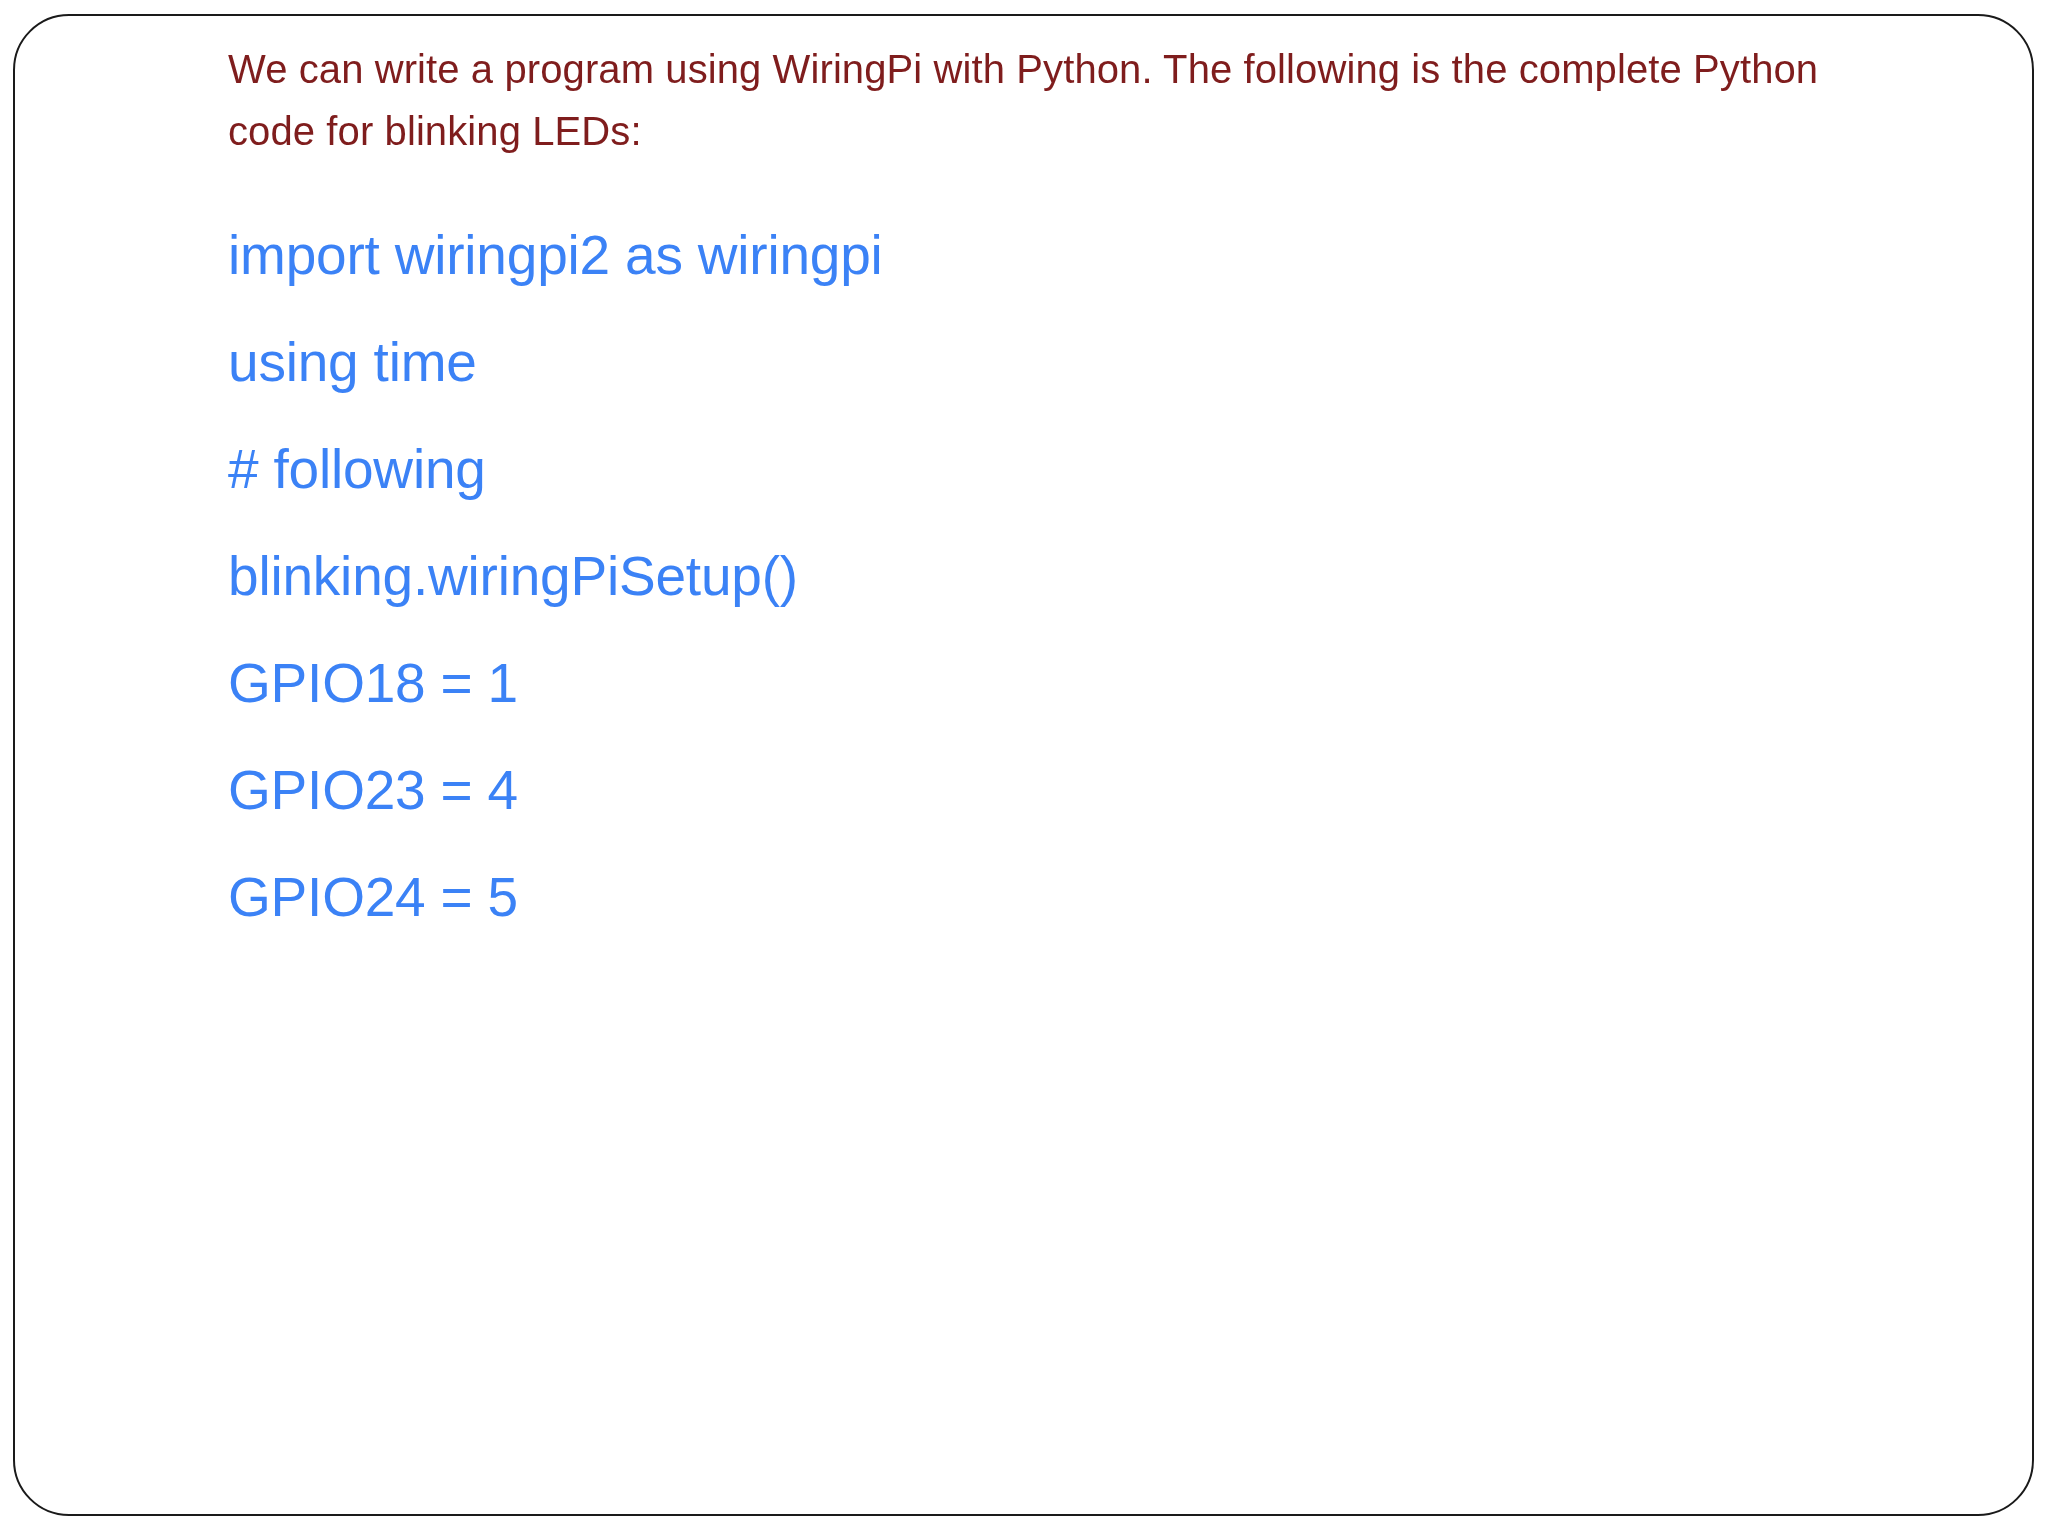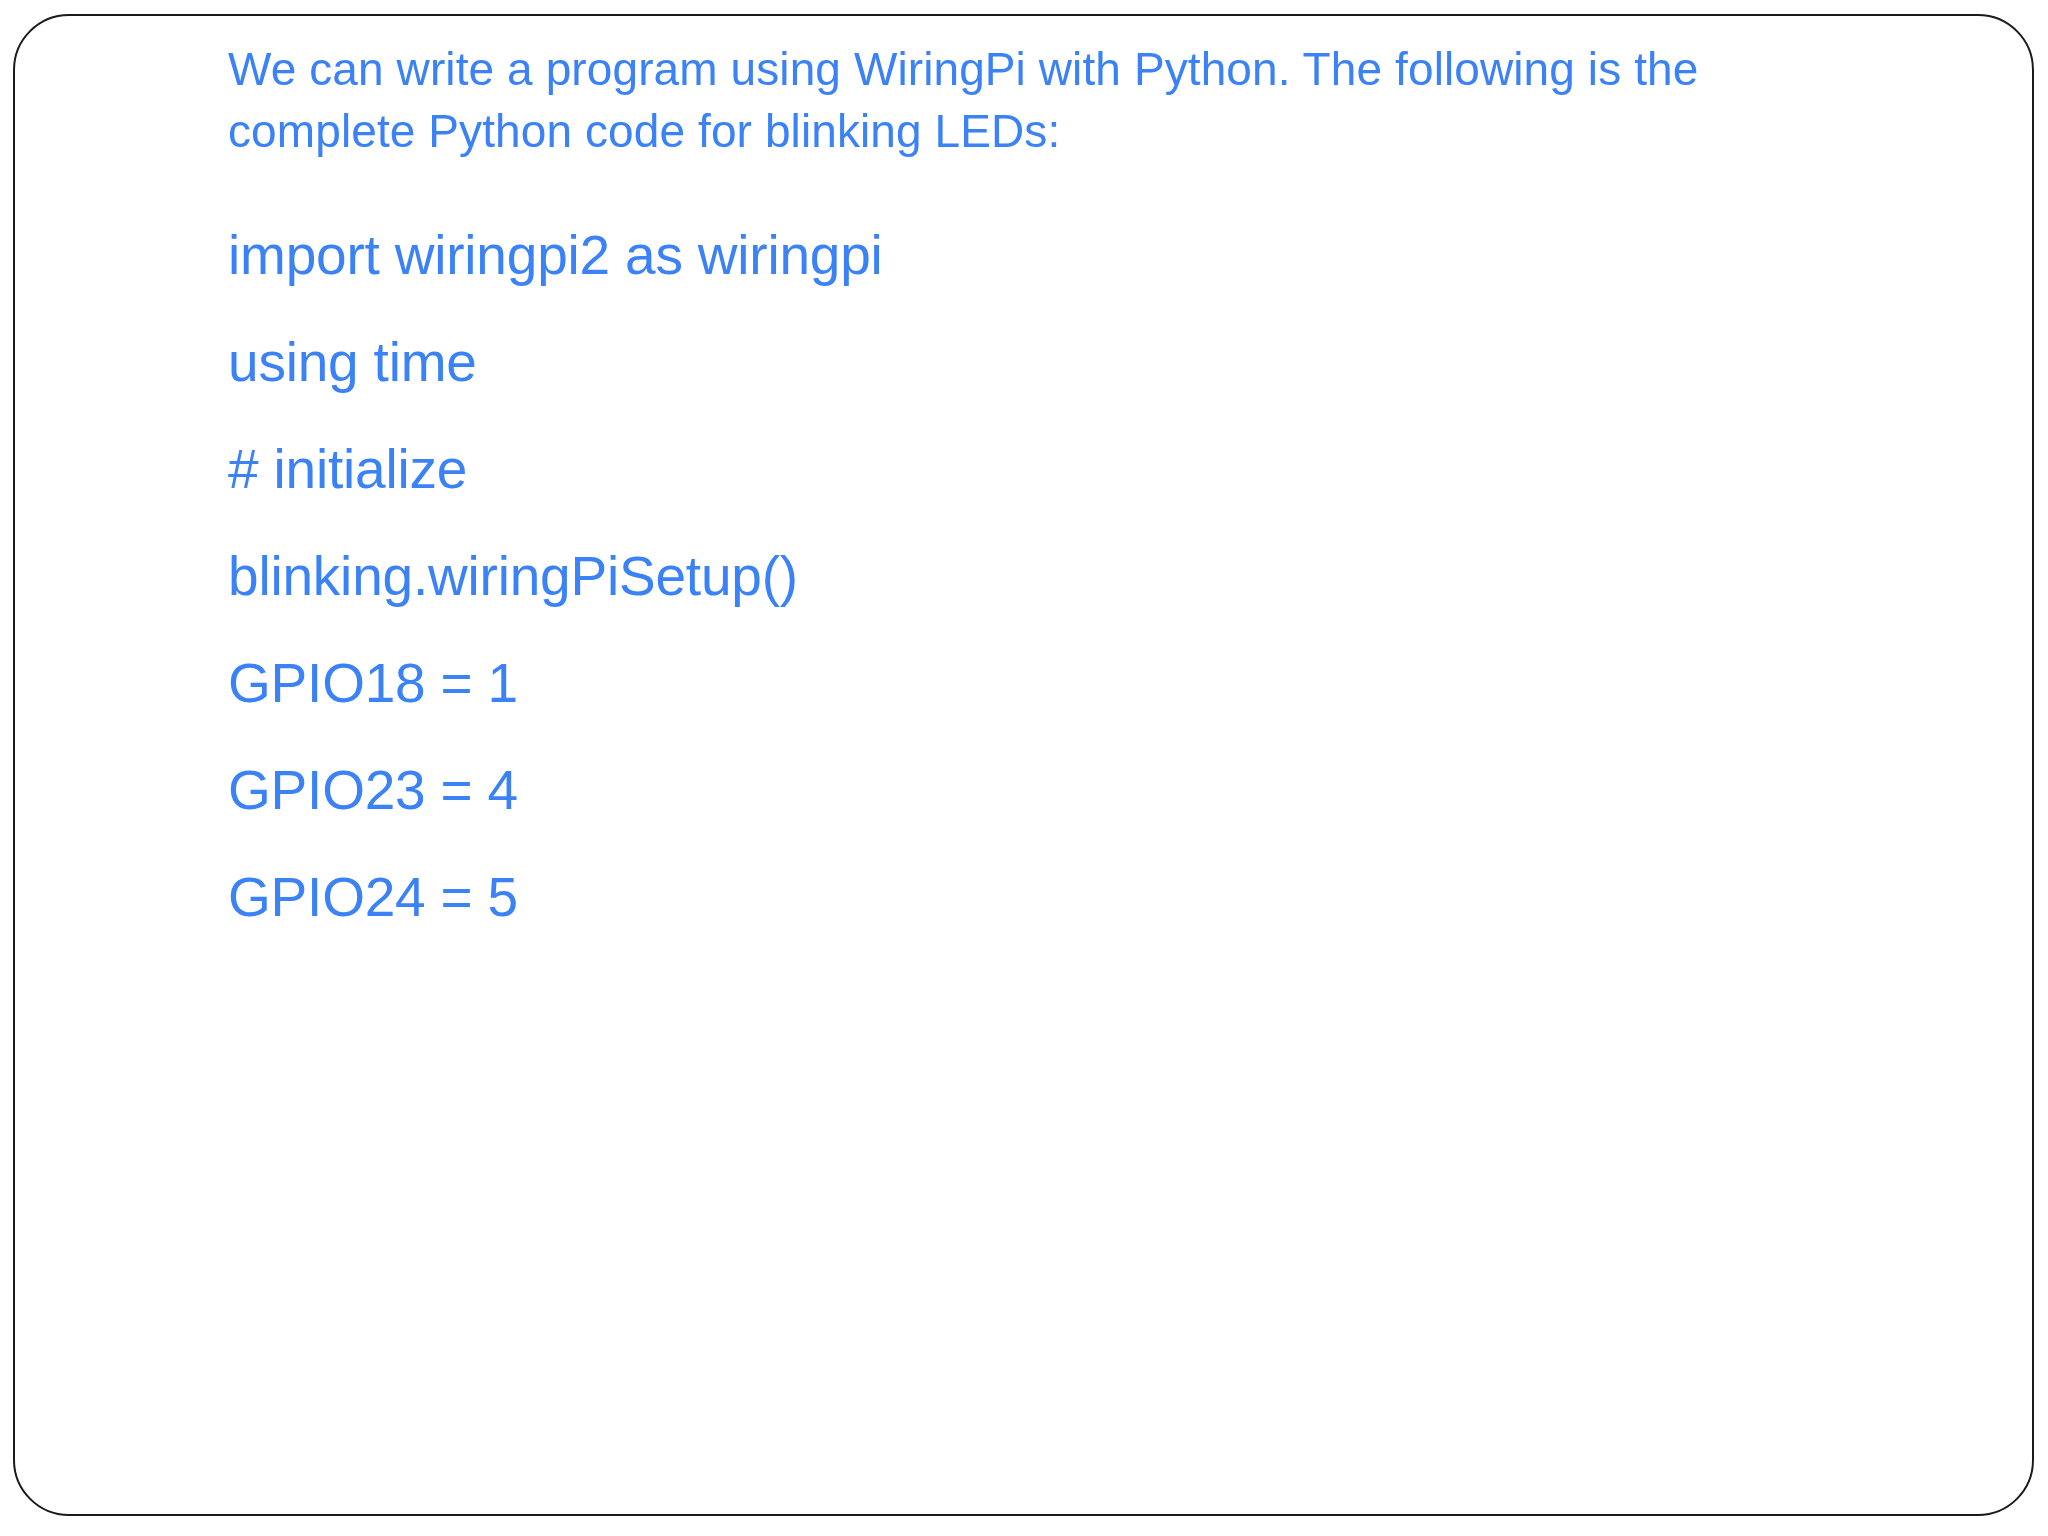--- a/index.html
+++ b/index.html
@@ -34,22 +34,22 @@
 
   .content {
     position: absolute;
     left: 228px;
     top: 38px;
     width: 1720px;
   }
 
   
   .intro {
-    color: #3b82f6;
-    font-size: 46px;
+    color: #7f1d1d;
+    font-size: 40px;
     line-height: 62px;
     letter-spacing: 0.1px;
     margin: 0;
     width: 1620px;
     font-weight: normal;
   }
 
   
   .code-block {
     margin-top: 40px;
@@ -71,21 +71,21 @@
 
   <div class="slide-frame"></div>
 
   <div class="content">
 
     <p class="intro">We can write a program using WiringPi with Python. The following is the complete Python code for blinking LEDs:</p>
 
     <div class="code-block">
       <div class="code-line">import wiringpi2 as wiringpi</div>
       <div class="code-line">using time</div>
-      <div class="code-line"># initialize</div>
+      <div class="code-line"># following</div>
       <div class="code-line">blinking.wiringPiSetup()</div>
       <div class="code-line">GPIO18 = 1</div>
       <div class="code-line">GPIO23 = 4</div>
       <div class="code-line">GPIO24 = 5</div>
     </div>
 
   </div>
 
 </div>
 

